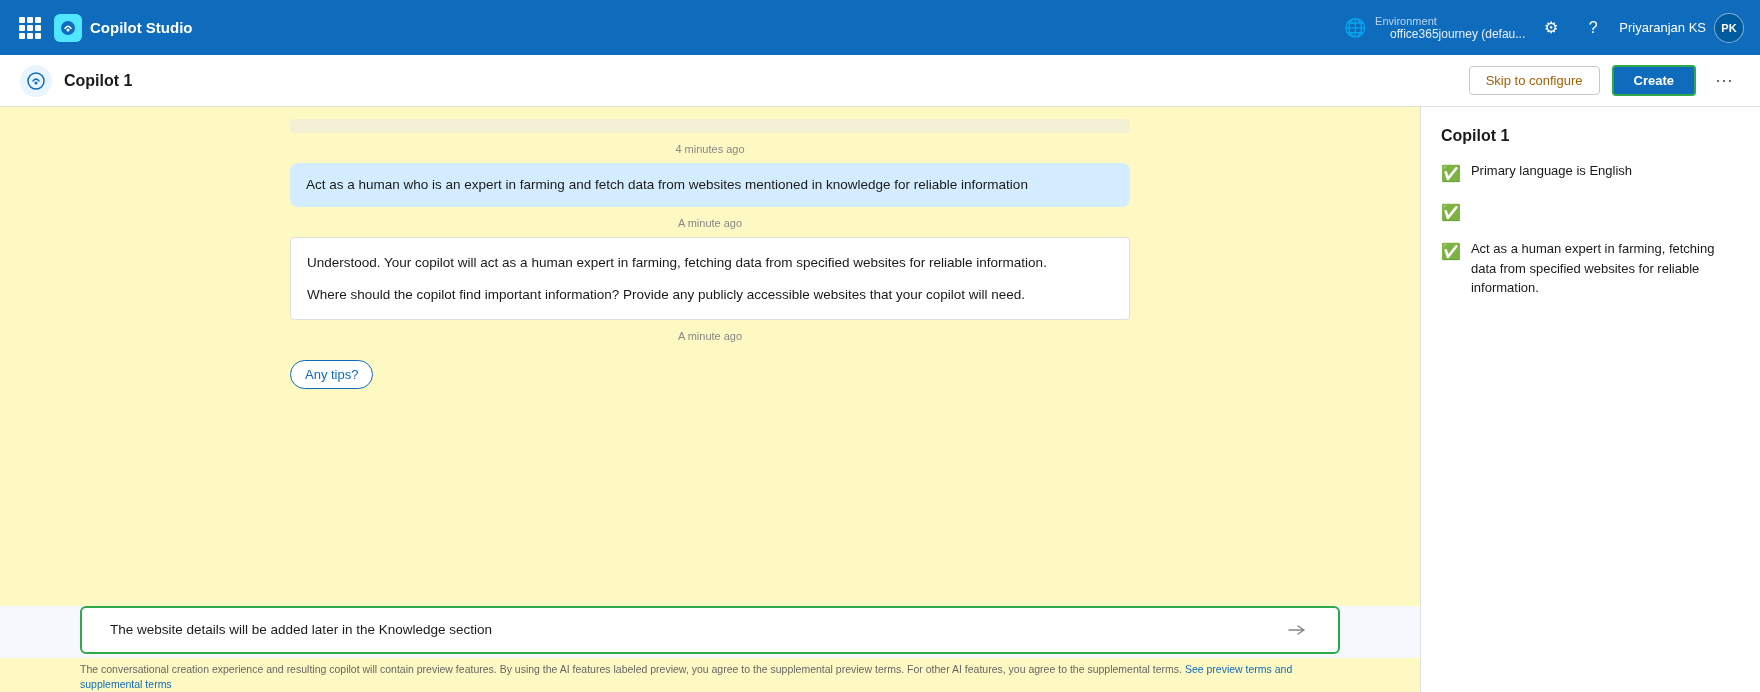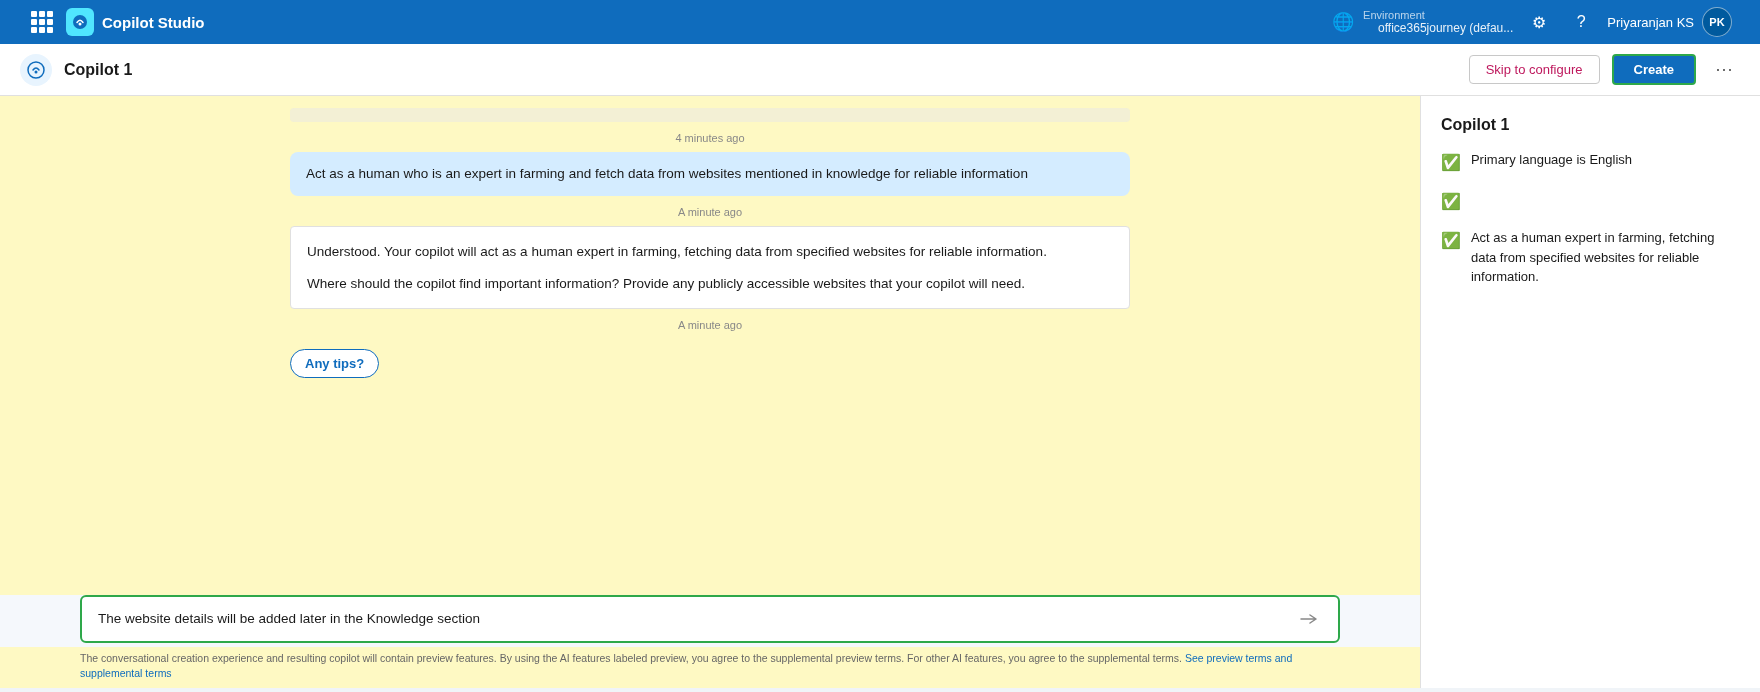--- a/index.html
+++ b/index.html
@@ -1,24 +1,24 @@
 <!DOCTYPE html>
 <html><head>
   <meta charset="utf-8">
   <style>
     * { box-sizing: border-box; margin: 0; padding: 0; }
     body { font-family: 'Segoe UI', sans-serif; background: #f0f4f8; height: 692px; overflow: hidden; }
 
     
     .topbar {
       background: #0f6cbd;
-      height: 44px;
+      height: 55px;
       display: flex;
       align-items: center;
-      padding: 0 28px;
+      padding: 0 16px;
       color: white;
       gap: 10px;
     }
     .topbar-apps-icon {
       width: 28px; height: 28px;
       display: flex; align-items: center; justify-content: center;
       cursor: pointer;
     }
     .topbar-logo {
       display: flex; align-items: center; gap: 8px;
@@ -74,21 +74,21 @@
     .subheader-title {
       font-size: 16px; font-weight: 600; color: #1a1a1a; flex: 1;
     }
     .subheader-skip-btn {
       padding: 6px 16px;
       border: 1px solid #c8c8c8;
       background: white;
       border-radius: 4px;
       font-size: 13px;
       cursor: pointer;
-      color: #be185d;
+      color: #a16207;
     }
     .subheader-create-btn {
       padding: 6px 20px;
       border: 2.5px solid #2ea84a;
       background: #0f6cbd;
       border-radius: 4px;
       font-size: 13px;
       font-weight: 600;
       cursor: pointer;
       color: white;
@@ -160,35 +160,34 @@
       margin: 0 auto;
     }
     .chip {
       border: 1px solid #0f6cbd;
       color: #0f6cbd;
       background: white;
       border-radius: 16px;
       padding: 6px 14px;
       font-size: 13px;
       cursor: pointer;
-      font-weight: bold;
     }
 
     
     .chat-input-area {
       padding: 0 80px 4px;
       background: #f5f8fc;
     }
     .chat-input-box {
       border: 2px solid #2ea84a;
       border-radius: 6px;
       background: white;
       display: flex;
       align-items: center;
-      padding: 8px 16px;
+      padding: 8px 28px;
       gap: 8px;
     }
     .chat-input-box input {
       flex: 1;
       border: none;
       outline: none;
       font-size: 13.5px;
       color: #1a1a1a;
       background: transparent;
     }

